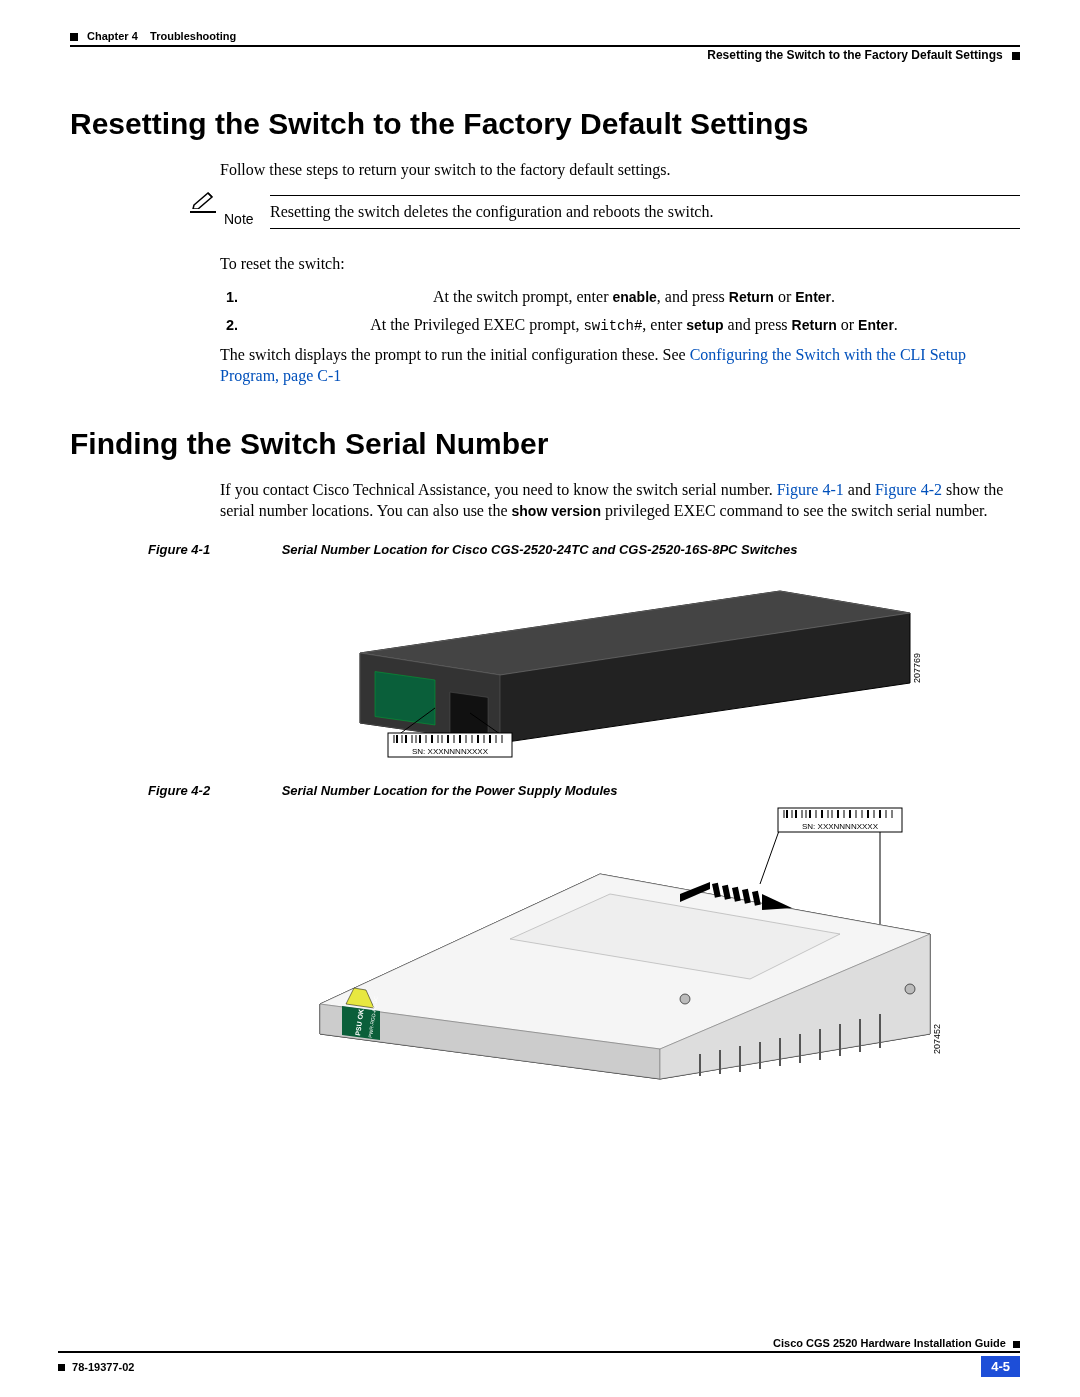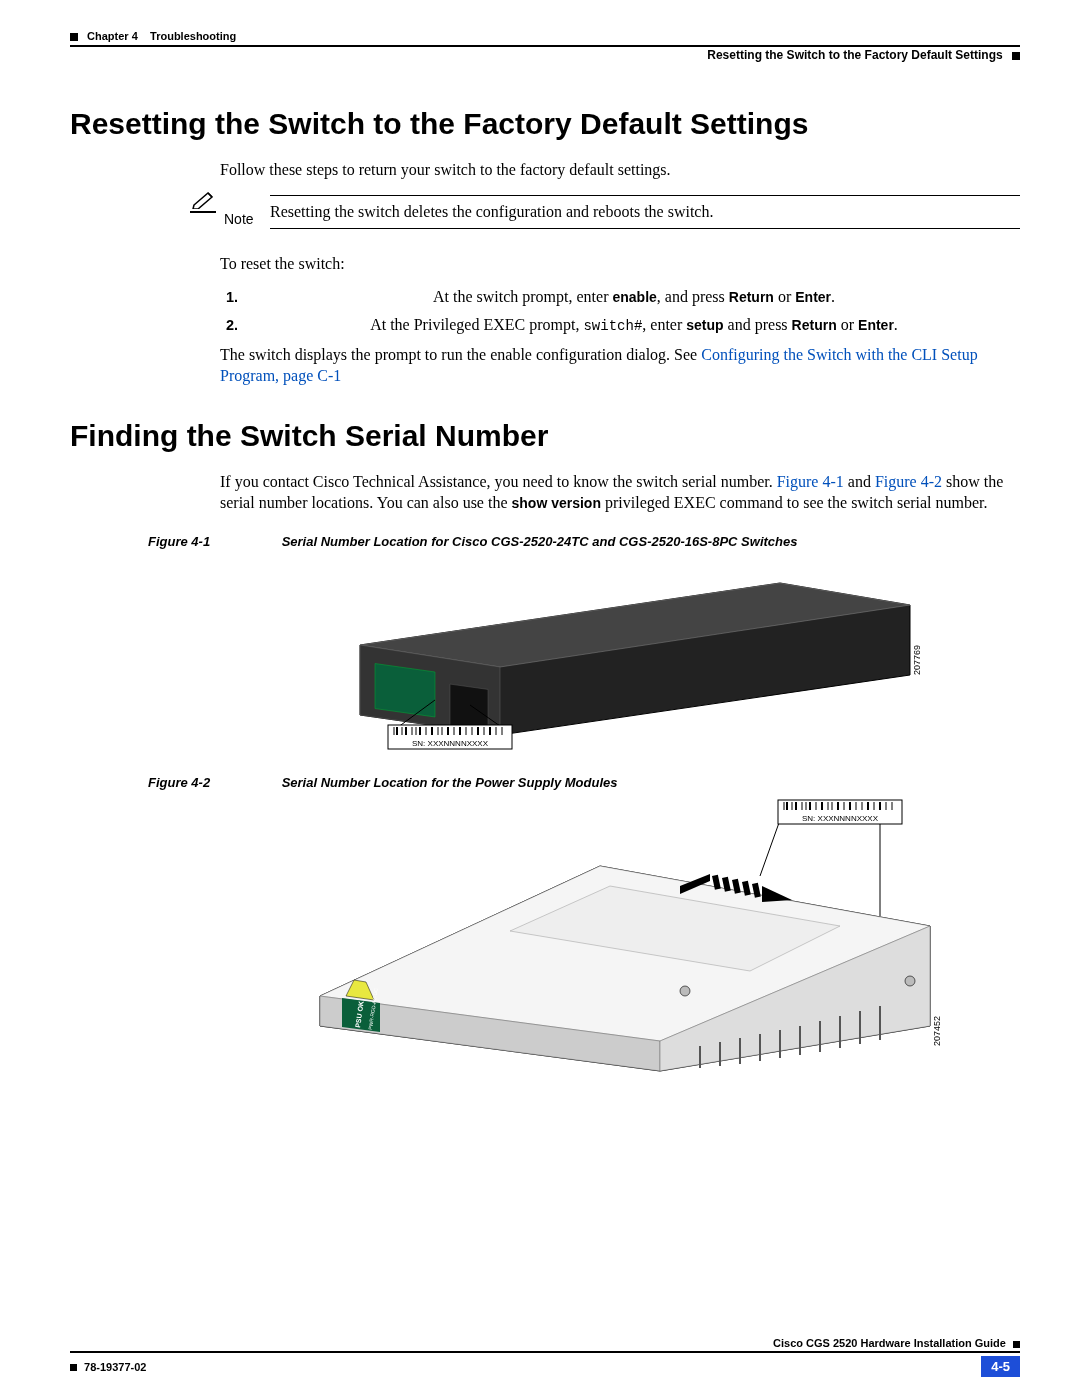--- a/index.html
+++ b/index.html
@@ -95,21 +95,21 @@
   }
   .figure-caption .figlabel { display: inline-block; width: 130px; }
   .figure-box {
     margin-left: 150px;
     text-align: center;
   }
   .figure-box svg { display: block; margin: 0 auto; }
 
   .footer {
     position: absolute;
-    left: 70px; right: 60px; bottom: 20px;
+    left: 58px; right: 60px; bottom: 20px;
     font-family: Arial, Helvetica, sans-serif;
     font-size: 11px;
   }
   .footer-line { height: 2px; background: #000; margin-bottom: 3px; }
   .footer-row { display: flex; justify-content: space-between; align-items: center; }
   .footer-title { text-align: right; font-weight: bold; margin-bottom: 2px; }
   .page-num {
     display: inline-block; background: #1d4ed8; color: #fff;
     font-weight: bold; padding: 3px 10px; font-size: 13px;
   }
@@ -154,25 +154,25 @@
     <p>To reset the switch:</p>
     <ol>
       <li><span class="step-text">
         <span>At the switch prompt, enter </span><strong>enable</strong><span>, and press </span><strong>Return</strong><span> or </span><strong>Enter</strong><span>.</span>
       </span></li>
       <li><span class="step-text">
         <span>At the Privileged EXEC prompt, </span><span class="mono">switch#</span><span>, enter </span><strong>setup</strong><span> and press </span><strong>Return</strong><span> or </span><strong>Enter</strong><span>.</span>
       </span></li>
     </ol>
     <p>
-      <span>The switch displays the prompt to run the enable configuration dialog. See </span><span class="link">Configuring the Switch with the CLI Setup Program, page C-1</span>
+      <span>The switch displays the prompt to run the initial configuration these. See </span><span class="link">Configuring the Switch with the CLI Setup Program, page C-1</span>
     </p>
   </div>
 
-  <h1 style="margin-top:32px">Finding the Switch Serial Number</h1>
+  <h1 style="margin-top:40px">Finding the Switch Serial Number</h1>
   <div class="body-text">
     <p>
       <span>If you contact Cisco Technical Assistance, you need to know the switch serial number. </span><span class="link">Figure 4-1</span><span> and </span><span class="link">Figure 4-2</span><span> show the serial number locations. You can also use the </span><strong style="font-family:Arial;font-size:14px">show version</strong><span> privileged EXEC command to see the switch serial number.</span>
     </p>
   </div>
 
   <div class="figure-caption">
     <span class="figlabel">Figure 4-1</span>
     <span>Serial Number Location for Cisco CGS-2520-24TC and CGS-2520-16S-8PC Switches</span>
   </div>

